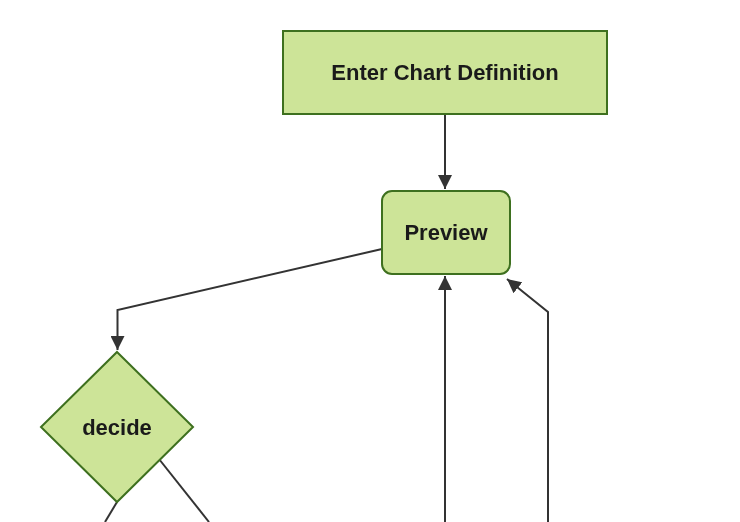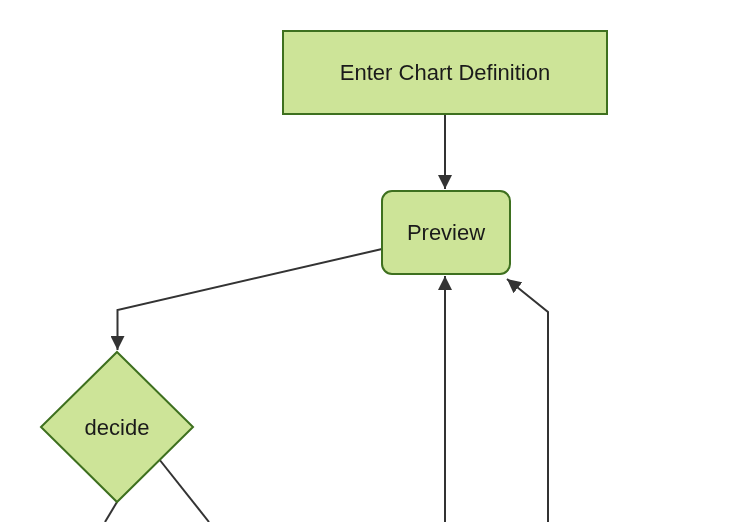--- a/index.html
+++ b/index.html
@@ -10,20 +10,21 @@
   body {
     width: 740px;
     height: 522px;
     overflow: hidden;
     font-family: "Liberation Sans", sans-serif;
   }
   .canvas-wrap {
     position: relative;
     width: 740px;
     height: 522px;
+    font-weight: bold;
   }
   svg.flowchart {
     display: block;
     width: 740px;
     height: 522px;
   }
   .edge {
     fill: none;
     stroke: #333333;
     stroke-width: 2px;

